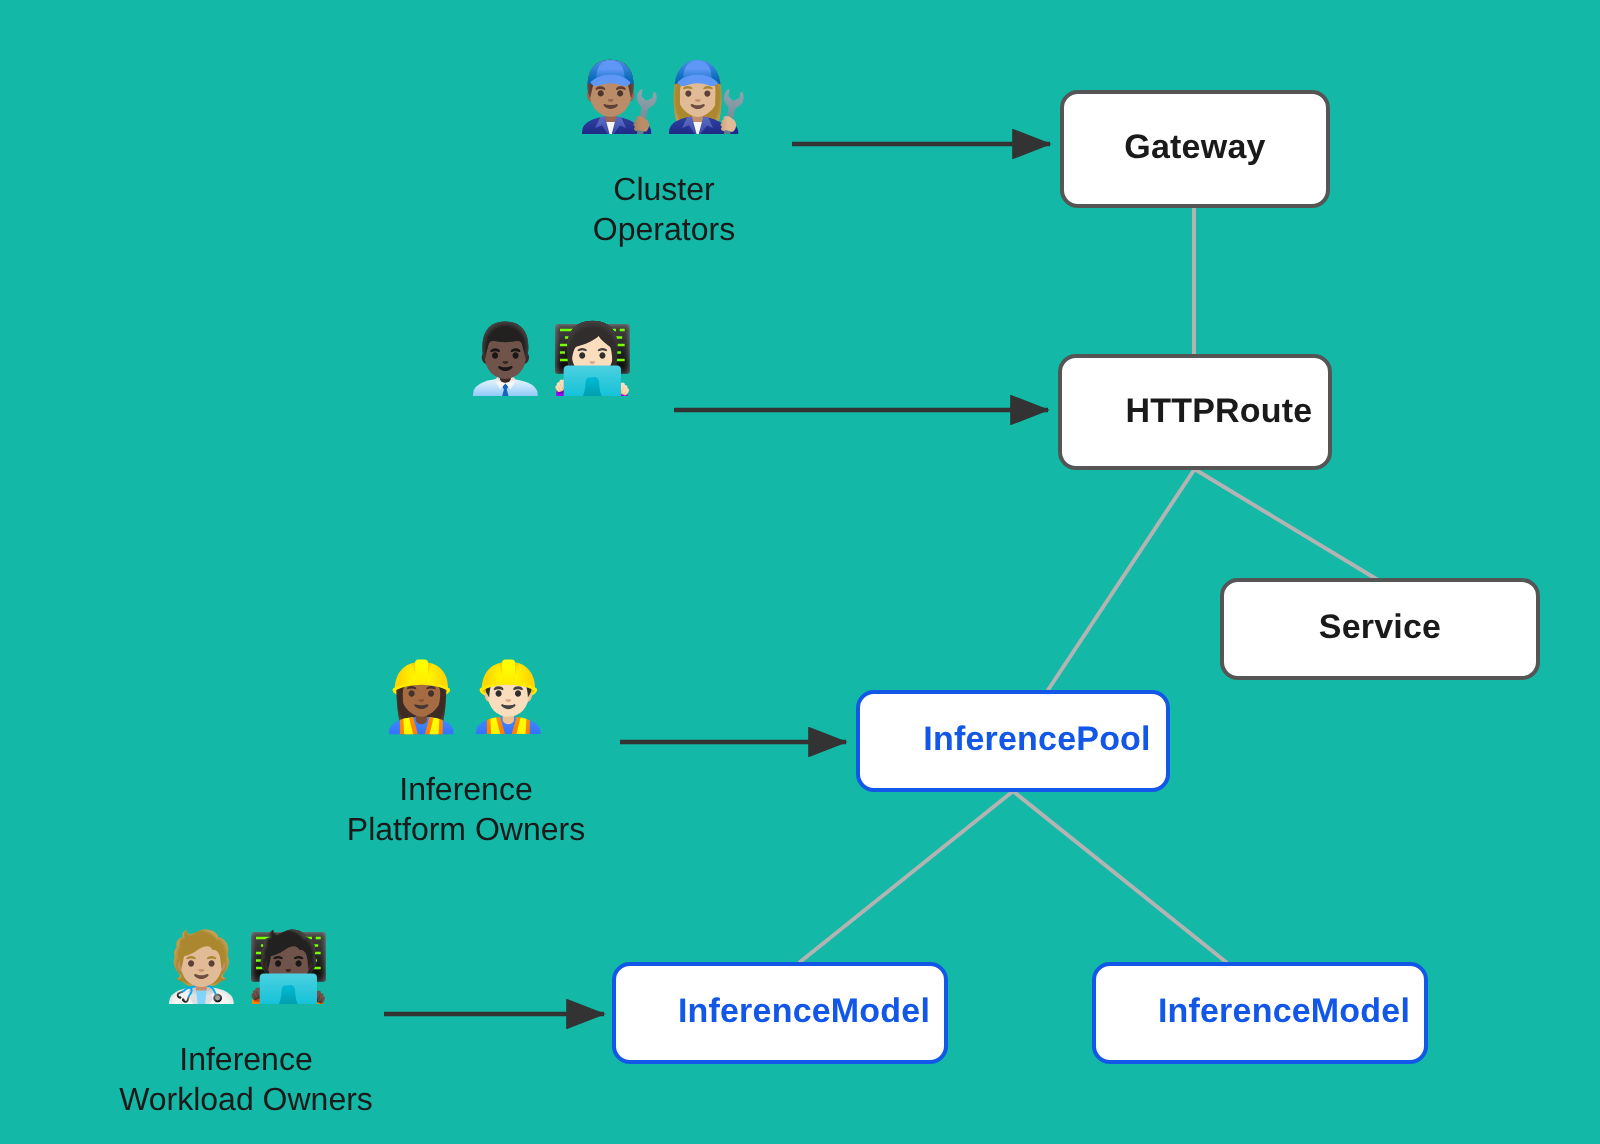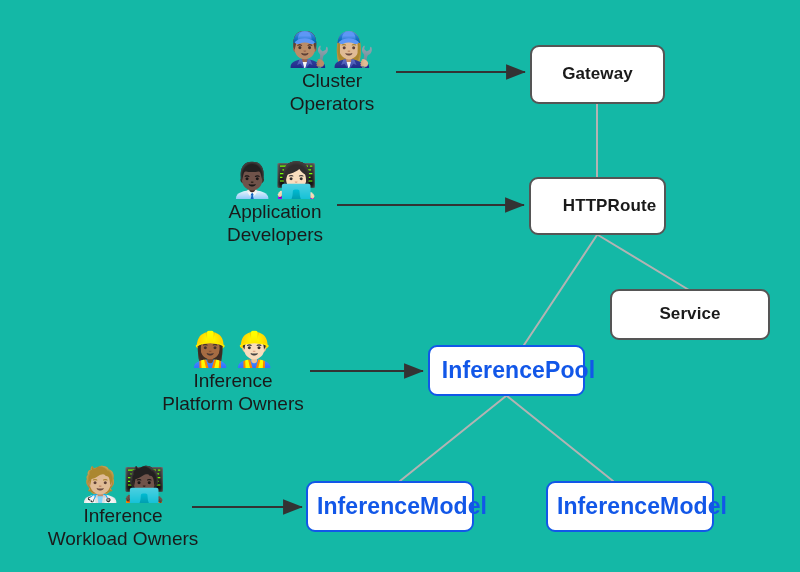--- a/index.html
+++ b/index.html
@@ -46,21 +46,21 @@
   }
   .node.core .node-label {
     color: #1a1a1a;
     font-size: 17px;
   }
   .node.ext {
     border: 2px solid #1257e8;
   }
   .node.ext .node-label {
     color: #1257e8;
-    font-size: 23px;
+    font-size: 17px;
     padding-left: 24px;
   }
   
   .persona {
     position: absolute;
     display: flex;
     flex-direction: column;
     align-items: center;
     width: 170px;
   }
@@ -69,22 +69,22 @@
     font-size: 34px;
     line-height: 1;
     letter-spacing: 1px;
     white-space: nowrap;
     height: 40px;
     display: flex;
     align-items: center;
     justify-content: center;
   }
   .persona-label {
-    margin-top: 0;
-    font-size: 19px;
+    margin-top: 17px;
+    font-size: 16px;
     color: #1a1a1a;
     text-align: center;
     line-height: 1.22;
     white-space: pre-line;
   }
 </style>
 </head>
 <body>
 
 <div id="canvas">
@@ -137,22 +137,20 @@
   </div>
 
   <div class="persona" style="left:247px; top:29px;">
     <div class="persona-emojis">👨🏽‍🔧👩🏼‍🔧</div>
     <div class="persona-label">Cluster
 Operators</div>
   </div>
 
   <div class="persona" style="left:190px; top:160px;">
     <div class="persona-emojis">👨🏿‍💼👩🏻‍💻</div>
-    <div class="persona-label">Application
-Developers</div>
   </div>
 
   <div class="persona" style="left:148px; top:329px;">
     <div class="persona-emojis">👷🏾‍♀️👷🏻‍♂️</div>
     <div class="persona-label">Inference
 Platform Owners</div>
   </div>
 
   <div class="persona" style="left:38px; top:464px;">
     <div class="persona-emojis">🧑🏼‍⚕️🧑🏿‍💻</div>

